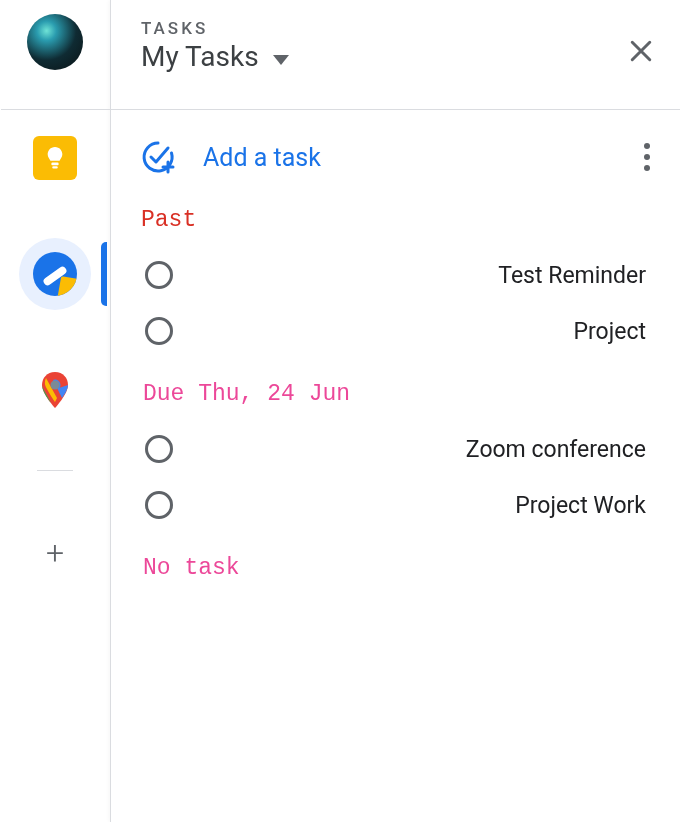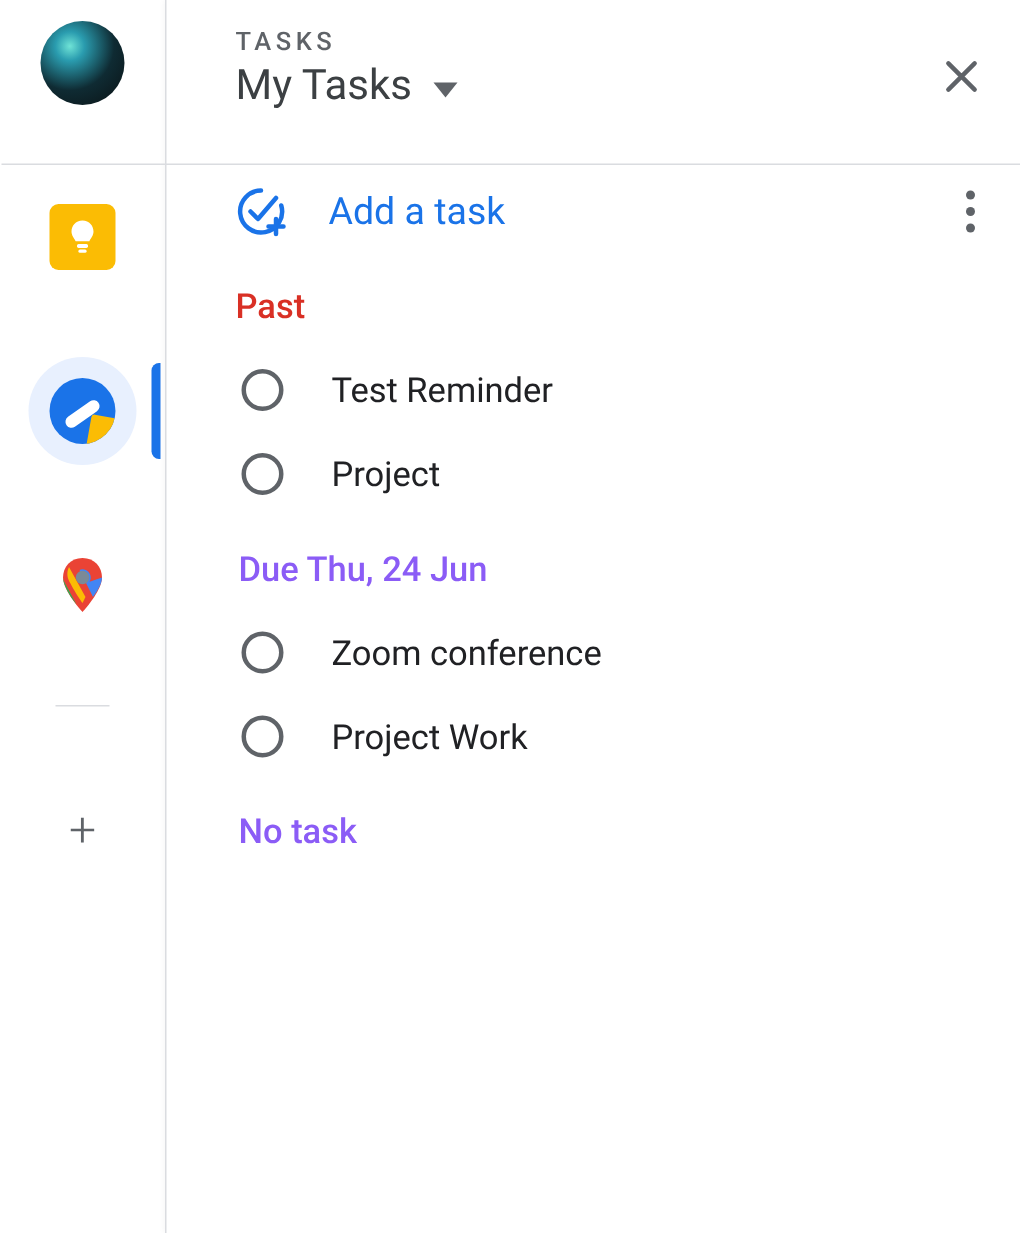--- a/index.html
+++ b/index.html
@@ -58,48 +58,48 @@
     .maps-pin { width: 26px; height: 36px; }
     .divider-short {
       width: 36px; height: 1px; background: #dadce0; margin: 0 0 54px 0;
     }
     .plus-btn { font-size: 32px; color: #5f6368; font-weight: 300; line-height: 1; }
 
     .panel {
       flex: 1; position: relative;
       border-left: 1px solid #dadce0;
       box-shadow: -1px 0 4px rgba(0,0,0,0.04);
-      padding: 16px 24px 0 46px;
+      padding: 16px 24px 0 30px;
     }
     .hdr-top {
       position: absolute; left: -110px; right: 0; top: 109px;
       height: 1px; background: #dadce0;
     }
     .hdr-sec { display: flex; align-items: flex-start; justify-content: space-between; }
     .hdr-txt { padding-top: 2px; }
     .hdr-label { font-size: 17px; letter-spacing: 3px; color: #5f6368; font-weight: 500; }
     .list-select { display: flex; align-items: center; gap: 14px; margin-top: 2px; cursor: pointer; }
     .list-name { font-size: 28px; color: #3c4043; }
     .chev { width: 0; height: 0; border-left: 8px solid transparent; border-right: 8px solid transparent; border-top: 10px solid #5f6368; margin-top: 6px; }
     .close-x { width: 30px; height: 30px; margin-top: 20px; cursor: pointer; }
     .close-x svg { width: 100%; height: 100%; }
 
-    .add-row { display: flex; align-items: center; justify-content: space-between; margin-top: 48px; }
+    .add-row { display: flex; align-items: center; justify-content: space-between; margin-top: 64px; }
     .add-left { display: flex; align-items: center; gap: 28px; cursor: pointer; }
     .add-ic { width: 34px; height: 34px; }
     .add-label { font-size: 25px; color: #1a73e8; }
     .kebab { display: flex; flex-direction: column; gap: 5px; cursor: pointer; padding: 6px; }
     .kebab span { width: 6px; height: 6px; border-radius: 50%; background: #5f6368; }
 
     .sections { margin-top: 30px; padding-right: 10px; }
-    .sec-title { font-size: 23px; font-weight: 500; margin: 22px 0 14px 0; }
+    .sec-title { font-size: 23px; font-weight: 500; margin: 22px 0 14px 0; font-family: Liberation Mono, monospace; }
     .sec-past { color: #d93025; }
     .sec-today { color: #1a73e8; }
-    .sec-date, .sec-nodate { color: #8b5cf6; margin-left: 2px; }
-    .task-row { display: flex; align-items: center; gap: 32px; padding: 14px 0 14px 4px; cursor: pointer; }
+    .sec-date, .sec-nodate { color: #ec4899; margin-left: 2px; }
+    .task-row { display: flex; align-items: center; padding: 14px 0 14px 4px; cursor: pointer; justify-content: space-between; }
     .radio {
       width: 28px; height: 28px; border-radius: 50%;
       border: 3px solid #5f6368; flex: 0 0 28px;
     }
     .task-label { font-size: 23px; color: #202124; }
   </style>
 </head>
 <body>
 
 <div class="root">

